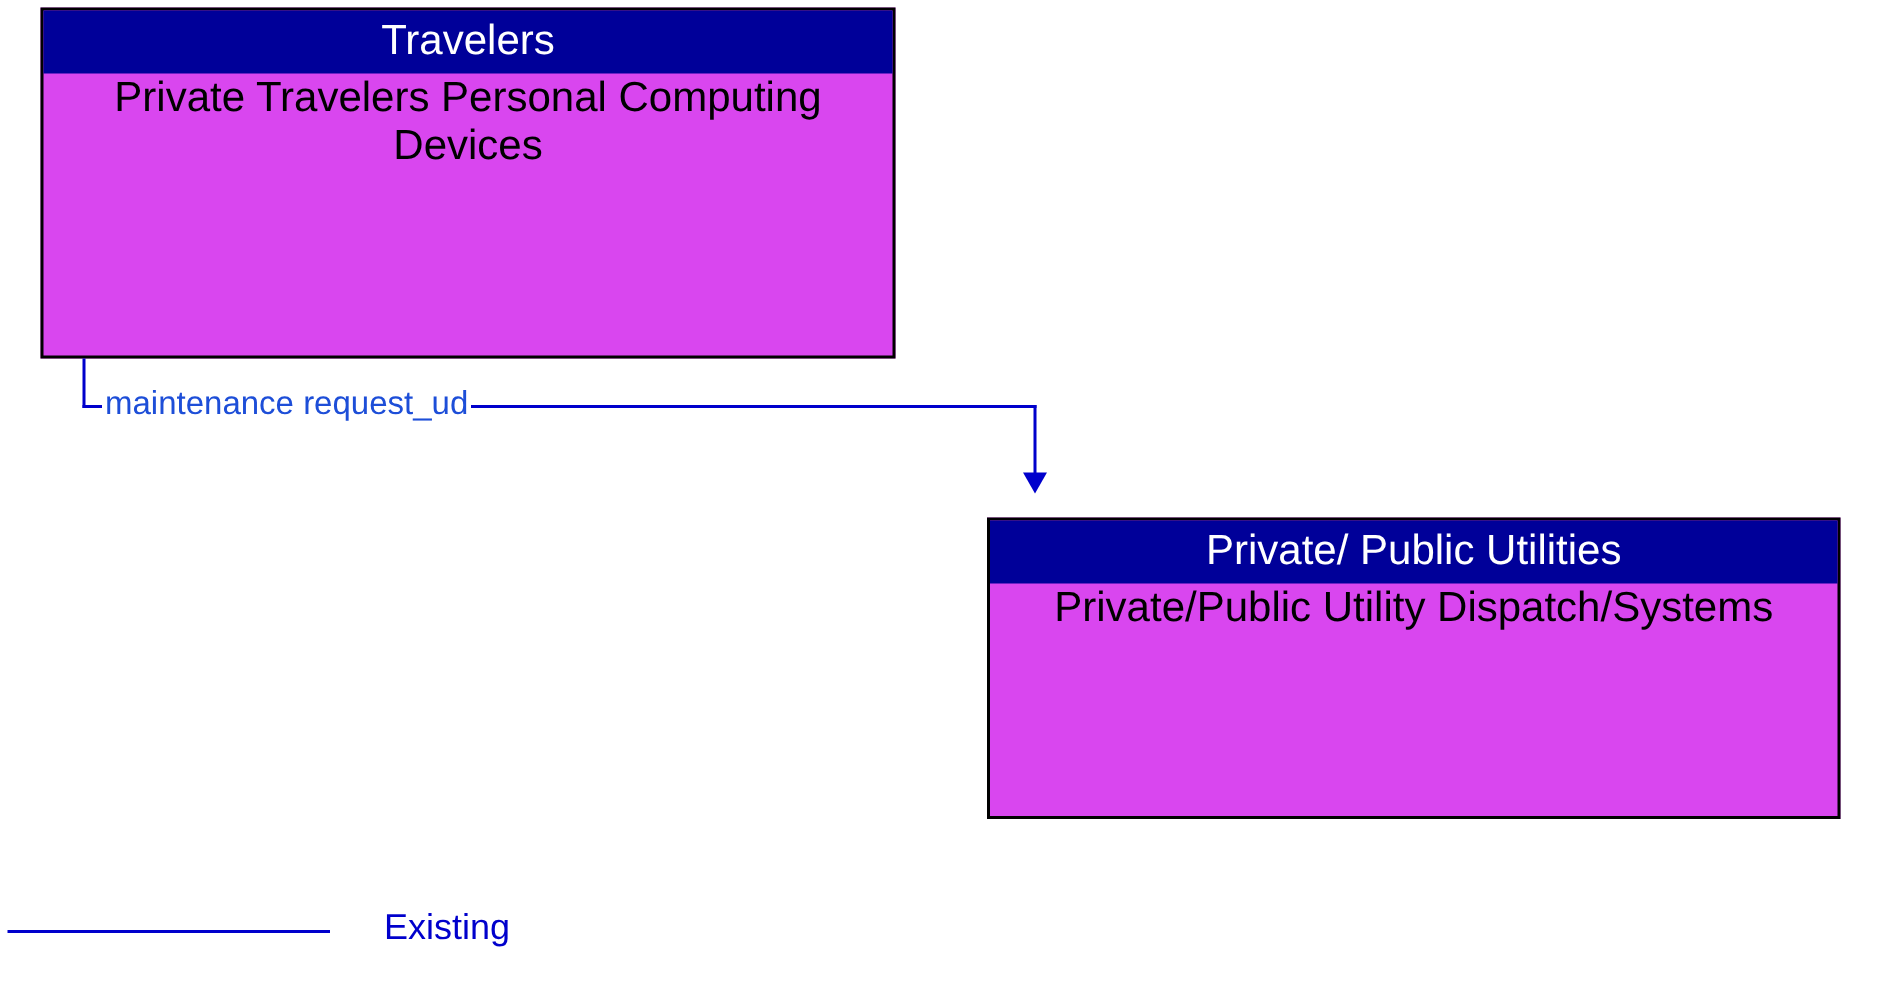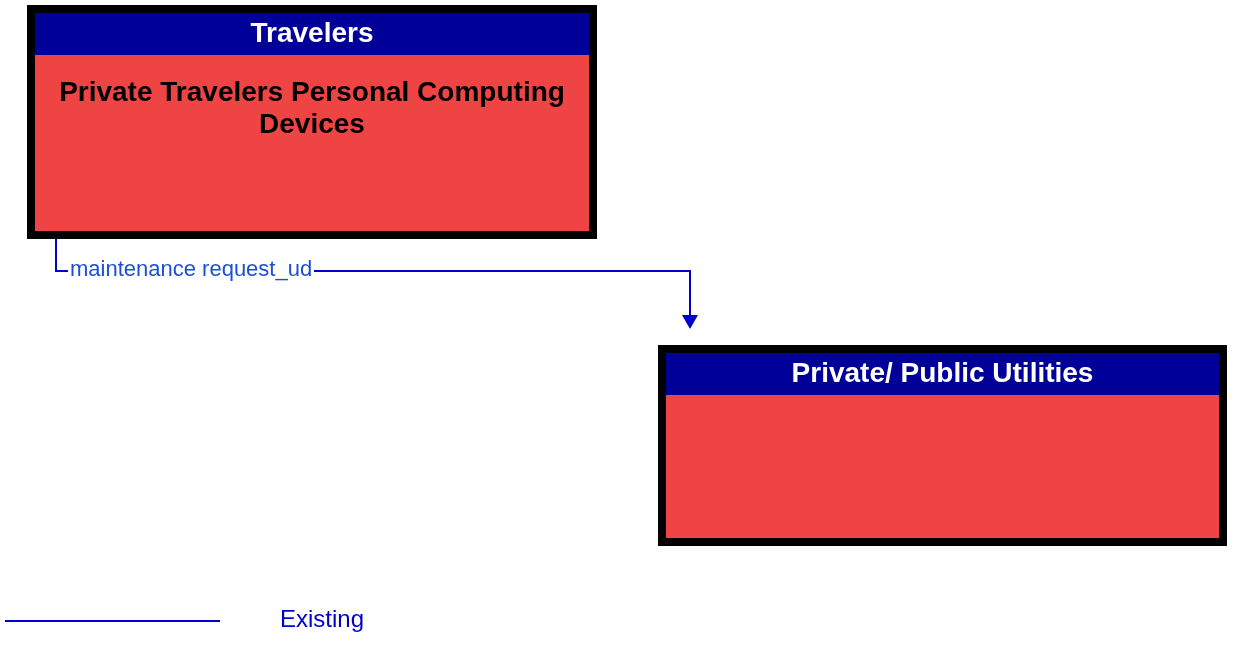--- a/index.html
+++ b/index.html
@@ -6,38 +6,37 @@
     margin: 0;
     padding: 0;
     width: 1252px;
     height: 658px;
     background: #ffffff;
     font-family: Arial, Helvetica, sans-serif;
     position: relative;
   }
   .entity-box {
     position: absolute;
-    border: 8px solid #000000;
-    background: #ef4444;
+    border: 2px solid #000000;
+    background: #d946ef;
     box-sizing: border-box;
-    font-weight: bold;
   }
   .entity-header {
     background: #000099;
     color: #ffffff;
     font-size: 28px;
     text-align: center;
     padding: 4px 0 6px 0;
     font-family: Arial, sans-serif;
   }
   .entity-body {
     color: #000000;
     font-size: 28px;
     text-align: center;
-    padding: 21px 8px 0 8px;
+    padding: 0 8px 0 8px;
     line-height: 1.15;
     font-family: Arial, sans-serif;
   }
   .connector-line {
     position: absolute;
     background: #0000cc;
   }
   .connector-label {
     position: absolute;
     color: #1d4ed8;
@@ -69,27 +68,28 @@
 </head>
 <body>
 
 <div class="entity-box" style="left:27px; top:5px; width:570px; height:234px;">
   <div class="entity-header">Travelers</div>
   <div class="entity-body">Private Travelers Personal Computing Devices</div>
 </div>
 
 <div class="entity-box" style="left:658px; top:345px; width:569px; height:201px;">
   <div class="entity-header">Private/ Public Utilities</div>
+  <div class="entity-body">Private/Public Utility Dispatch/Systems</div>
 </div>
 
 <div class="connector-line" style="left:55px; top:239px; width:2px; height:33px;"></div>
 
 <div class="connector-line" style="left:55px; top:270px; width:636px; height:2px;"></div>
 
 <div class="connector-line" style="left:689px; top:270px; width:2px; height:46px;"></div>
 
 <div class="arrow-down" style="left:682px; top:315px;"></div>
 
 <div class="connector-label" style="left:68px; top:256px;">maintenance request_ud</div>
 
 <div class="legend-line" style="left:5px; top:620px; width:215px;"></div>
 
-<div class="legend-label" style="left:280px; top:605px;">Existing</div>
+<div class="legend-label" style="left:256px; top:605px;">Existing</div>
 
 </body></html>

